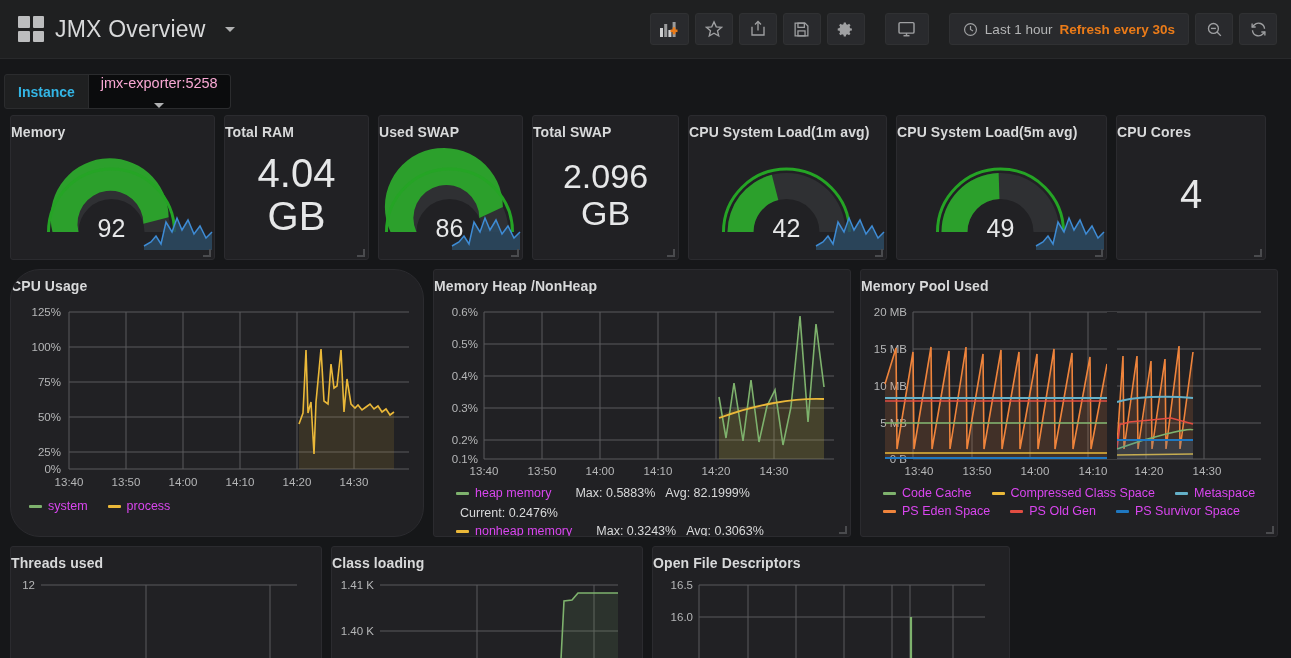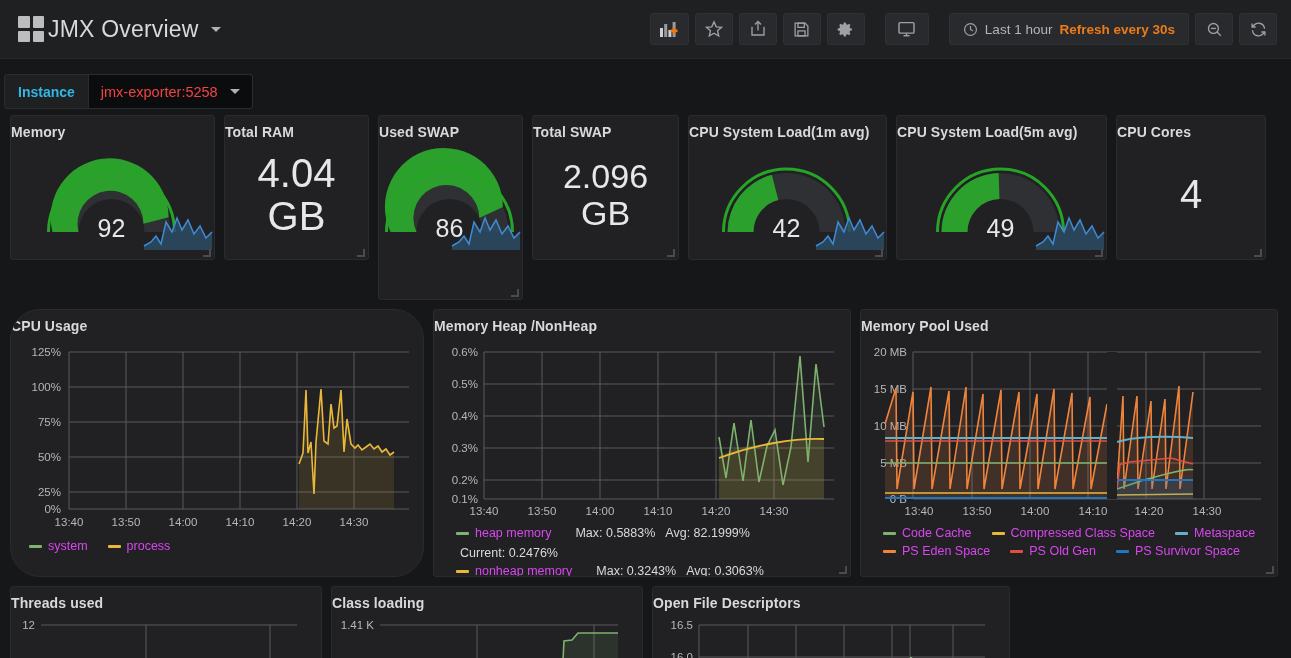--- a/index.html
+++ b/index.html
@@ -12,21 +12,21 @@
   }
 
   
   .navbar {
     height: 59px; width: 1291px;
     background: #1f2021;
     display: flex; align-items: center;
     padding: 0 14px 0 18px;
     border-bottom: 1px solid #28292b;
   }
-  .brand { display: flex; align-items: center; gap: 4px; }
+  .brand { display: flex; align-items: center; gap: 11px; }
   .grid-icon { width: 26px; height: 26px; display: grid;
     grid-template-columns: 1fr 1fr; grid-template-rows: 1fr 1fr; gap: 3px; }
   .grid-icon i { background: #bcbdbe; border-radius: 1px; display:block; }
   .dash-title { font-size: 23px; color: #d8d9da; font-weight: 400; letter-spacing: .2px; }
   .caret { width: 0; height: 0; border-left: 5px solid transparent;
     border-right: 5px solid transparent; border-top: 5px solid #b0b1b2;
     margin-left: 8px; display:inline-block; vertical-align: middle; }
 
   .nav-right { margin-left: auto; display: flex; align-items: center; gap: 6px; }
   .nav-btn {
@@ -46,21 +46,21 @@
   .tp-refresh { color: #eb7b18; font-weight: bold; }
 
   
   .subnav { padding: 15px 0 0 4px; height: 56px; }
   .var-wrap { display: inline-flex; align-items: stretch;
     background: #1f2021; border: 1px solid #2b2c2e; border-radius: 3px; height: 35px; }
   .var-label { display:flex; align-items:center; padding: 0 13px; font-size: 14px;
     color: #33b5e5; font-weight: 600; }
   .var-value { display:flex; align-items:center; gap:12px; padding: 0 12px;
     background: #0b0c0d; border-left: 1px solid #2b2c2e; border-radius: 0 3px 3px 0;
-    font-size: 14.5px; color: #ef4444; cursor: pointer; }
+    font-size: 14.5px; color: #f9a8d4; cursor: pointer; flex-direction: column; }
 
   
   .grid-row { display: flex; padding: 0 10px; gap: 9px; }
   .panel {
     background: #212124; border: 1px solid #2b2b2f; border-radius: 3px;
     position: relative; overflow: hidden;
   }
   .panel-title {
     font-size: 14px; color: #d8d9da;
     padding-top: 8px; font-weight: 600; letter-spacing: .1px;
@@ -201,21 +201,21 @@
         </svg></div>
       <div class="resize-handle"></div>
     </div>
     <div class="panel" style="width: 145px; height: 145px;">
       <div class="panel-title">Total RAM</div>
       <div class="panel-body" style="height: 110px;">
         <div class="stat-big" style="height: 110px; padding: 0px 8px;">4.04 GB</div>
       </div>
       <div class="resize-handle"></div>
     </div>
-    <div class="panel" style="width: 145px; height: 185px;">
+    <div class="panel" style="width: 145px; height: 145px;">
       <div class="panel-title">Used SWAP</div>
       <div class="panel-body" style="height: 110px;"><svg width="145" height="110" viewBox="0 0 145 110">
           <path d="M11.5 91.99999999999999 A59 59 0 1 1 129.5 92 L103.5 92 A33 33 0 1 0 37.5 92 Z" fill="#2f3033"></path>
           <path d="M11.5 91.99999999999999 A59 59 0 1 1 123.88479609549515 66.8790217976607 L100.35929273137864 77.9492833783526 A33 33 0 1 0 37.5 92 Z" fill="#2ca02c"></path>
           <path d="M7.5 91.99999999999999 A63 63 0 1 1 133.5 92" fill="none" stroke="#25a425" stroke-width="3"></path>
           <text x="70.5" y="97" text-anchor="middle" fill="#e6e7e8" font-size="25" font-family="Liberation Sans, sans-serif">86</text>
           <g transform="translate(73,66)">
             <path d="M0 40 L7 36 L12 30 L17 38 L22 16 L28 26 L33 12 L38 24 L44 14 L50 28 L56 20 L62 32 L68 26 L68 44 L0 44 Z" fill="#2b4a63" fill-opacity="0.85"></path>
             <path d="M0 40 L7 36 L12 30 L17 38 L22 16 L28 26 L33 12 L38 24 L44 14 L50 28 L56 20 L62 32 L68 26" fill="none" stroke="#3e8bd4" stroke-width="1.5"></path>
           </g>

